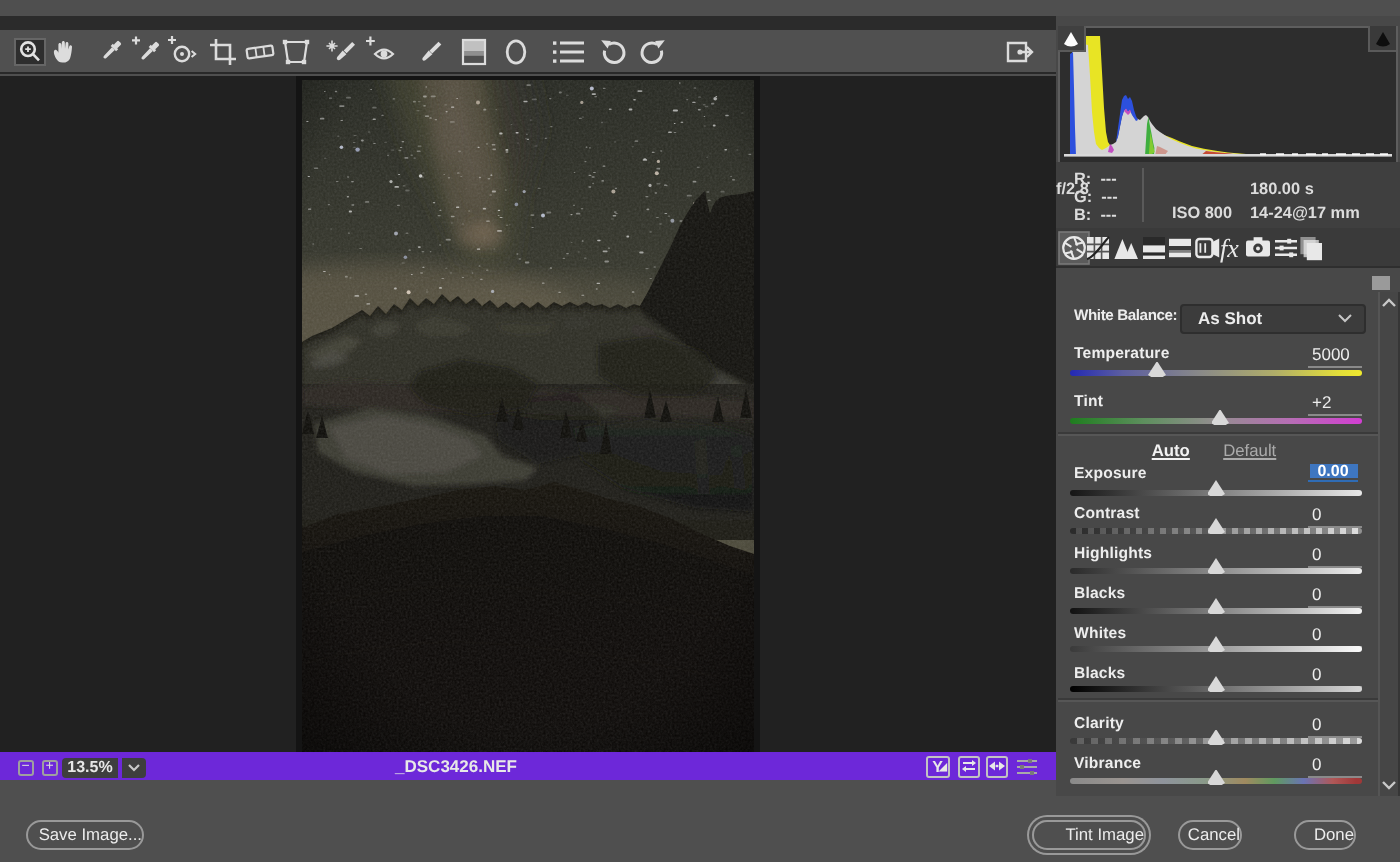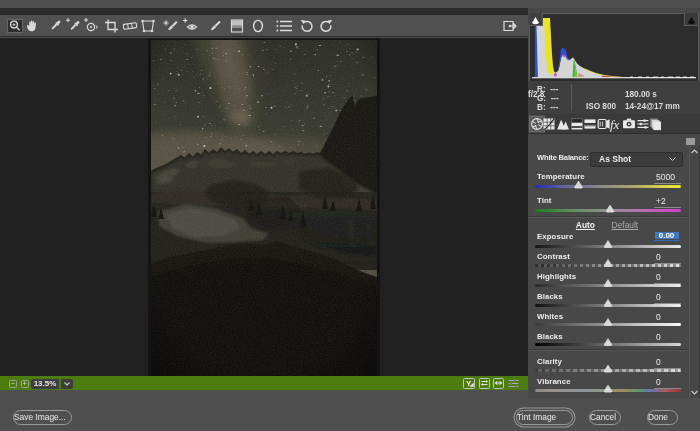--- a/index.html
+++ b/index.html
@@ -2,21 +2,21 @@
 <html><head><meta charset="utf-8">
 <style>
 html,body{margin:0;padding:0;width:700px;height:431px;overflow:hidden;background:#4f4f4f;font-family:"Liberation Sans",sans-serif;}
 #app{position:relative;width:700px;height:431px;}
 .abs{position:absolute;}
 .lab{position:absolute;left:537px;font-size:7.8px;font-weight:bold;color:#ededed;height:10px;line-height:10px;letter-spacing:0.1px}
 .val{position:absolute;left:656px;font-size:8.5px;color:#ededed;height:10px;line-height:10px}
 .uline{position:absolute;left:654px;width:27px;height:1px;background:#8a8a8a}
 .track{position:absolute;left:535px;width:146px;height:3px;border-radius:1.5px}
 .thumb{position:absolute;width:9px;height:8px;background:#d8d8d8;clip-path:polygon(50% 0,100% 88%,82% 100%,18% 100%,0 88%);}
-.btn{position:absolute;border:1px solid #999;border-radius:8px;color:#ececec;font-size:8.4px;text-align:left;background:transparent;white-space:nowrap}
+.btn{position:absolute;border:1px solid #999;border-radius:8px;color:#ececec;font-size:8.4px;text-align:right;background:transparent;white-space:nowrap}
 </style></head>
 <body>
 <div id="app">
 
 
 <div class="abs" style="left:0;top:8px;width:528px;height:6.5px;background:#2b2b2b"></div>
 <div class="abs" style="left:0;top:14.5px;width:528px;height:21.5px;background:#505050;border-bottom:1.5px solid #292929">
   <svg width="528" height="22" viewBox="0 0 528 22" xmlns="http://www.w3.org/2000/svg" style="display:block">
 <rect x="7.5" y="4.5" width="15" height="13" fill="#2e2e2e" stroke="#666" stroke-width="1"></rect>
 <g stroke="#e2e2e2" fill="none" stroke-width="1.3">
@@ -519,29 +519,30 @@
 <g stroke="#140f09" stroke-width="1" opacity="0.25" fill="none">
  <path d="M10,262 Q60,250 110,254 T210,270"></path>
  <path d="M0,292 Q50,278 100,282 T206,298"></path>
 </g>
 <rect width="226" height="340" fill="#cfcfc8" filter="url(#grain)"></rect>
 <rect width="226" height="340" fill="url(#vig)"></rect>
 </svg>
       </div>
 </div>
 
-<div class="abs" style="left:0;top:376px;width:528px;height:13.5px;background:#4d7c0f">
+<div class="abs" style="left:0;top:376px;width:528px;height:13.5px;background:#6d28d9">
   <div class="abs" style="left:8.5px;top:3.5px;width:6.5px;height:6px;border:1px solid #9f9f9f;border-radius:1.5px;color:#dedede;font-size:7px;line-height:6px;text-align:center">−</div>
   <div class="abs" style="left:20.5px;top:3.5px;width:6.5px;height:6px;border:1px solid #9f9f9f;border-radius:1.5px;color:#dedede;font-size:7px;line-height:6px;text-align:center">+</div>
   <div class="abs" style="left:31px;top:3px;width:28px;height:9.5px;background:#3e3e3e;border-radius:2px 0 0 2px;color:#e6e6e6;font-size:8px;line-height:9.5px;font-weight:bold;text-align:center">13.5%</div>
   <div class="abs" style="left:60.5px;top:3px;width:12px;height:9.5px;background:#3e3e3e;border-radius:0 2px 2px 0">
     <svg width="12" height="9" style="display:block">
           <path d="M3.5,3.5 L6,6 L8.5,3.5" stroke="#c9c9c9" fill="none" stroke-width="1.1"></path>
         </svg>
   </div>
+  <div class="abs" style="left:98px;top:1.5px;width:260px;height:11px;color:#e8e8e8;font-size:8.5px;line-height:11px;font-weight:bold;text-align:center">_DSC3426.NEF</div>
   <div class="abs" style="left:463px;top:2px;width:9.5px;height:8.5px;border:1px solid #c3c3c3;border-radius:1.5px;color:#e8e8e8;font-size:8px;line-height:9px;text-align:center;font-weight:bold">Y<span style="position:absolute;right:0px;bottom:-1px;font-size:5px">◢</span></div>
   <div class="abs" style="left:478.5px;top:2px;width:9.5px;height:8.5px;border:1px solid #c3c3c3;border-radius:1.5px">
     <svg width="9" height="8" style="display:block">
           <g stroke="#e8e8e8" stroke-width="1" fill="#e8e8e8">
             <path d="M1.5,2.5 h4.5"></path>
             <path d="M6,1 L8,2.5 L6,4 Z" stroke="none"></path>
             <path d="M3,5.5 h4.5"></path>
             <path d="M3,4 L1,5.5 L3,7 Z" stroke="none"></path>
           </g>
         </svg>

